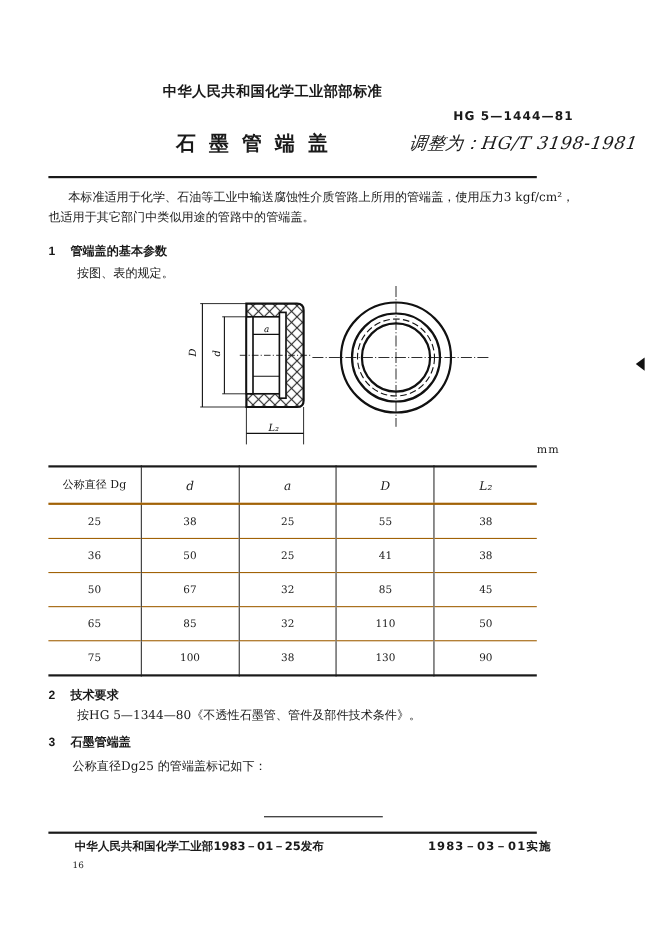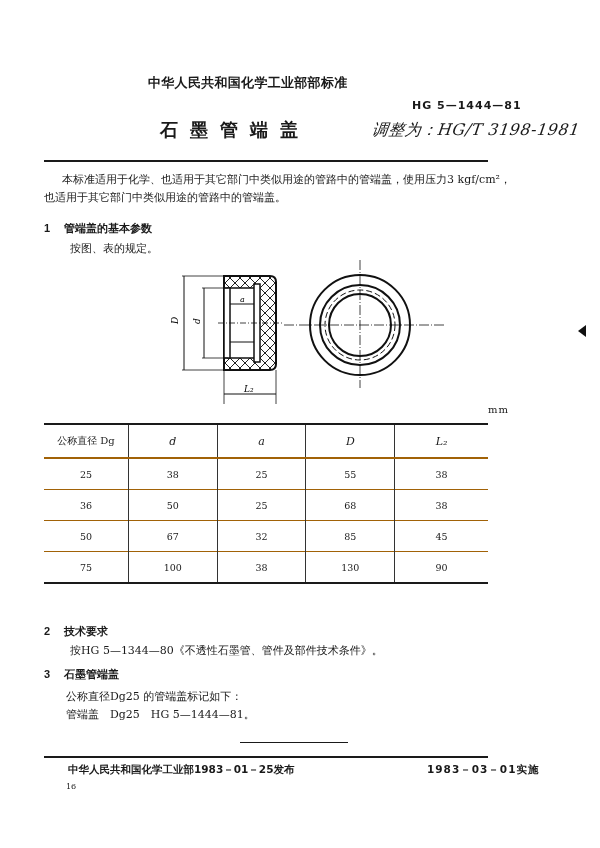--- a/index.html
+++ b/index.html
@@ -29,35 +29,35 @@
     table.spec thead th { height: 32px; font-weight: normal; font-style: italic; font-size: 11px; }
     table.spec thead th:first-child { font-style: normal; font-size: 10px; }
     table.spec tbody tr:last-child { border-bottom: 2px solid #1a1a1a; }
     .s2 { left: 44px; top: 624px; }
     .s2b { left: 70px; top: 643px; font-size: 11px; }
     .s3 { left: 44px; top: 667px; }
     .s3b { left: 66px; top: 688px; font-size: 11px; line-height: 18px; }
     .rule-short { left: 240px; top: 742px; width: 108px; height: 1px; background: #1a1a1a; }
     .rule-bottom { left: 44px; top: 756px; width: 444px; height: 2px; background: #1a1a1a; }
     .foot-l { left: 44px; top: 763px; font-family: "DejaVu Sans", sans-serif; font-weight: bold; font-size: 10.5px; margin-left: 24px; }
-    .foot-r { left: 427px; top: 763px; font-family: "DejaVu Sans", sans-serif; font-weight: bold; font-size: 10.5px; letter-spacing: 1px; text-align: center; }
+    .foot-r { left: 389px; top: 763px; font-family: "DejaVu Sans", sans-serif; font-weight: bold; font-size: 10.5px; letter-spacing: 1px; text-align: center; }
     .pageno { left: 66px; top: 782px; font-size: 8px; }
     .marker { left: 578px; top: 325px; width: 0; height: 0; border-top: 6px solid transparent; border-bottom: 6px solid transparent; border-right: 8px solid #111; }
     .drawing { left: 160px; top: 258px; }
   </style>
 </head>
 <body>
 
 <div class="abs org">中华人民共和国化学工业部部标准</div>
 <div class="abs stdno">HG 5—1444—81</div>
 <div class="abs title">石墨管端盖</div>
 <div class="abs hand">调整为：HG/T 3198-1981</div>
 <div class="abs rule-top"></div>
 
-<div class="abs para p1">本标准适用于化学、也适用于其它部门中类似用途的管路中的管端盖，使用压力3 kgf/cm²，</div>
+<div class="abs para p1">本标准适用于化学、石油等工业中输送腐蚀性介质管路上所用的管端盖，使用压力3 kgf/cm²，</div>
 <div class="abs para p2">也适用于其它部门中类似用途的管路中的管端盖。</div>
 
 <div class="abs sec s1">
   <span class="num">1</span><span>管端盖的基本参数</span>
 </div>
 <div class="abs s1b">按图、表的规定。</div>
 
 <div class="abs drawing">
   <svg width="300" height="150" viewBox="0 0 300 150" xmlns="http://www.w3.org/2000/svg">
     <defs>
@@ -120,29 +120,36 @@
       <td>25</td>
       <td>38</td>
       <td>25</td>
       <td>55</td>
       <td>38</td>
     </tr>
     <tr>
       <td>36</td>
       <td>50</td>
       <td>25</td>
-      <td>68</td>
+      <td>41</td>
       <td>38</td>
     </tr>
     <tr>
       <td>50</td>
       <td>67</td>
       <td>32</td>
       <td>85</td>
       <td>45</td>
+    </tr>
+    <tr>
+      <td>65</td>
+      <td>85</td>
+      <td>32</td>
+      <td>110</td>
+      <td>50</td>
     </tr>
     <tr>
       <td>75</td>
       <td>100</td>
       <td>38</td>
       <td>130</td>
       <td>90</td>
     </tr>
   </tbody>
 </table>
@@ -150,20 +157,19 @@
 <div class="abs sec s2">
   <span class="num">2</span><span>技术要求</span>
 </div>
 <div class="abs s2b">按HG 5—1344—80《不透性石墨管、管件及部件技术条件》。</div>
 
 <div class="abs sec s3">
   <span class="num">3</span><span>石墨管端盖</span>
 </div>
 <div class="abs s3b">
   <div>公称直径Dg25 的管端盖标记如下：</div>
-  <div>管端盖　Dg25　HG 5—1444—81。</div>
 </div>
 
 <div class="abs rule-short"></div>
 <div class="abs rule-bottom"></div>
 <div class="abs foot-l">中华人民共和国化学工业部1983－01－25发布</div>
 <div class="abs foot-r">1983－03－01实施</div>
 <div class="abs pageno">16</div>
 
 </body></html>

